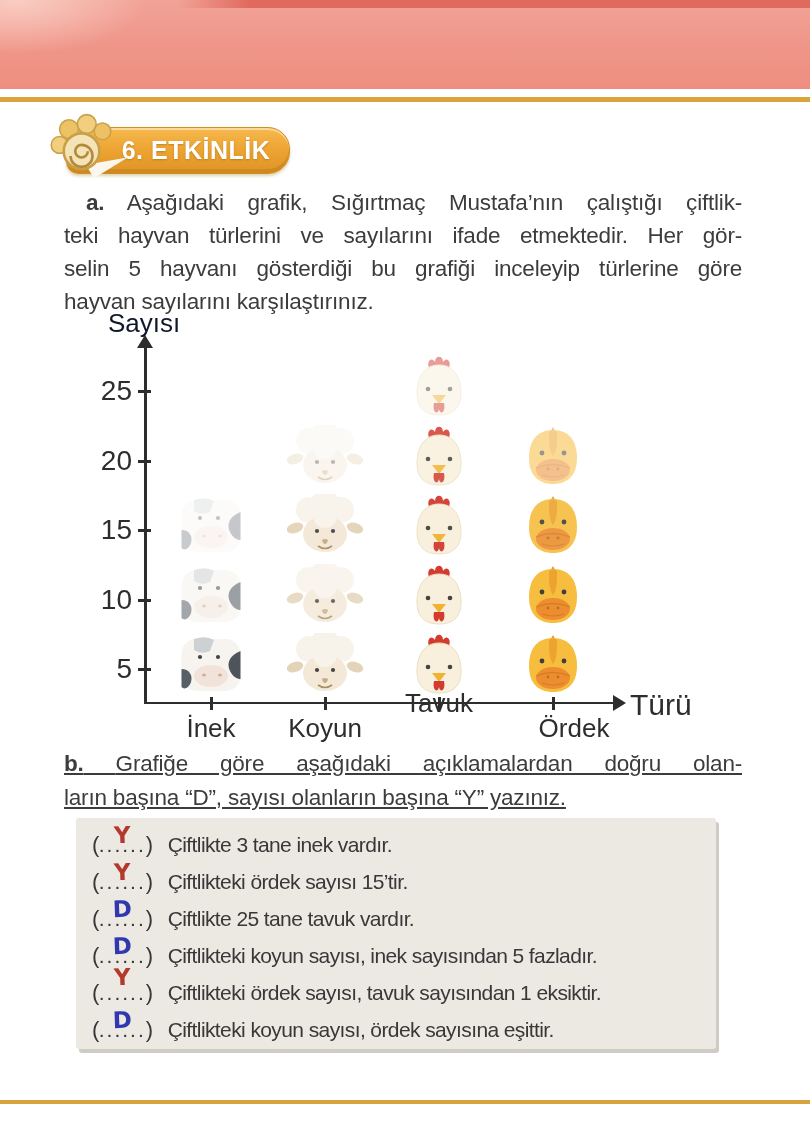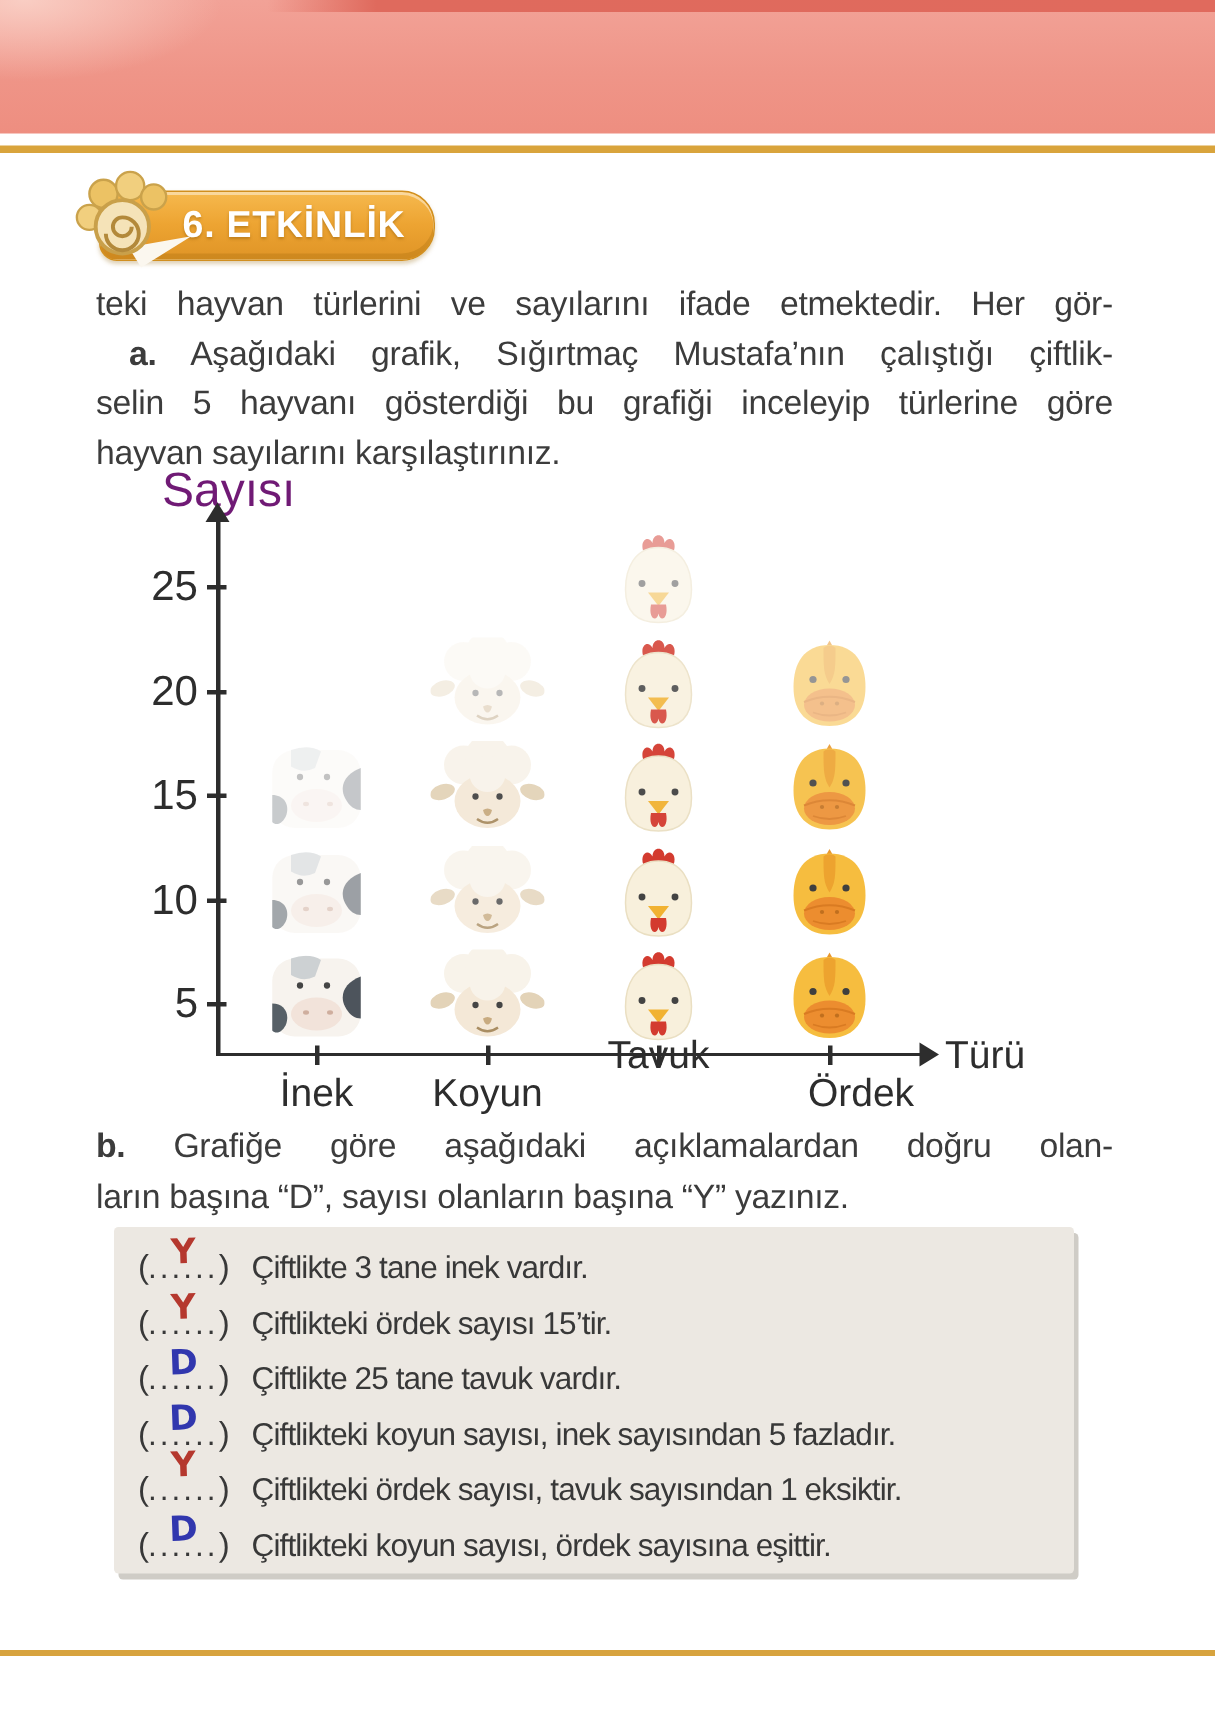--- a/index.html
+++ b/index.html
@@ -23,38 +23,38 @@
     border:1px solid #d18f1f;
     box-shadow:inset 0 2px 0 rgba(255,255,255,.45), inset 0 -4px 0 rgba(164,108,12,.3), 0 2px 3px rgba(160,120,40,.35);}
   #badge-label{width:100%;text-align:center;padding-left:36px;box-sizing:border-box;
     color:#ffffff;font-weight:bold;font-size:25px;line-height:45px;letter-spacing:.5px;
     text-shadow:0 1px 2px rgba(150,95,10,.5);}
   #badge-icon{left:46px;top:112px;width:92px;height:70px;}
 
   
   .para{left:64px;width:680px;color:#3c3c3c;}
   #para-a{top:186px;}
-  #para-b{top:747px;}
+  #para-b{top:747px;text-decoration:underline;}
   .pline{width:678px;font-size:22.5px;line-height:33px;letter-spacing:-0.2px;
          text-align:justify;text-align-last:justify;}
   #para-b .pline{line-height:34px;}
   .pline.last{text-align-last:left;}
   .pline .lead{font-weight:bold;}
   .indent{text-indent:22px;}
 
   
   #chart{left:0;top:0;width:810px;height:1143px;}
   #y-axis{left:144px;top:346px;width:2.5px;height:358px;background:#2d2d2d;}
   #x-axis{left:144px;top:701.5px;width:472px;height:2.5px;background:#2d2d2d;}
   #y-arrow{left:137px;top:335px;width:0;height:0;
     border-left:8px solid transparent;border-right:8px solid transparent;border-bottom:13px solid #2d2d2d;}
   #x-arrow{left:613px;top:695px;width:0;height:0;
     border-top:8px solid transparent;border-bottom:8px solid transparent;border-left:13px solid #2d2d2d;}
-  #ylabel{left:108px;top:308px;font-size:32px;color:#701a75;}
-  #xlabel{left:630px;top:688px;font-size:26px;color:#2d2d2d;}
+  #ylabel{left:108px;top:308px;font-size:26px;color:#0f172a;}
+  #xlabel{left:630px;top:688px;font-size:30px;color:#2d2d2d;}
   .ytick{position:absolute;width:13px;height:2.5px;background:#2d2d2d;}
   .xtick{position:absolute;width:2.5px;height:13px;background:#2d2d2d;}
   .ylab{position:absolute;width:46px;height:34px;line-height:34px;text-align:right;
         font-size:28px;color:#2d2d2d;}
   .xlab{position:absolute;width:120px;text-align:center;font-size:26px;color:#2d2d2d;}
   .anim{position:absolute;}
 
   
   #stmt-box{left:76px;top:818px;width:640px;height:231px;background:#ece8e2;border-radius:3px;
     box-shadow:3px 4px 0 #cfccc6;}
@@ -130,22 +130,22 @@
   <path d="M38 50 L78 43 L46 63 Z" fill="#fbf7ef"></path>
   <circle cx="22" cy="16" r="9" fill="#ecc264" stroke="#caa24b" stroke-width="1.5"></circle>
   <circle cx="39" cy="11" r="9" fill="#f1cf7e" stroke="#caa24b" stroke-width="1.5"></circle>
   <circle cx="54" cy="18" r="8" fill="#ecc264" stroke="#caa24b" stroke-width="1.5"></circle>
   <circle cx="13" cy="31" r="8" fill="#f1cf7e" stroke="#caa24b" stroke-width="1.5"></circle>
   <circle cx="34" cy="37" r="17" fill="#f5e3b8" stroke="#c9a04a" stroke-width="2.5"></circle>
   <path d="M40 37 a6 6 0 1 1 -6 -6 a10.5 10.5 0 1 1 -10.5 10.5" stroke="#b3893a" stroke-width="2.5" fill="none"></path>
 </svg>
 
 <div id="para-a" class="abs para">
+  <div class="pline indent"><span class="lead">a.</span> <span>Aşağıdaki grafik, Sığırtmaç Mustafa’nın çalıştığı çiftlik-</span></div>
   <div class="pline">teki hayvan türlerini ve sayılarını ifade etmektedir. Her gör-</div>
-  <div class="pline indent"><span class="lead">a.</span> <span>Aşağıdaki grafik, Sığırtmaç Mustafa’nın çalıştığı çiftlik-</span></div>
   <div class="pline">selin 5 hayvanı gösterdiği bu grafiği inceleyip türlerine göre</div>
   <div class="pline last">hayvan sayılarını karşılaştırınız.</div>
 </div>
 
 <div id="chart" class="abs">
   <div id="ylabel" class="abs">Sayısı</div>
   <div id="xlabel" class="abs">Türü</div>
   <div id="y-axis" class="abs"></div>
   <div id="x-axis" class="abs"></div>
   <div id="y-arrow" class="abs"></div>

